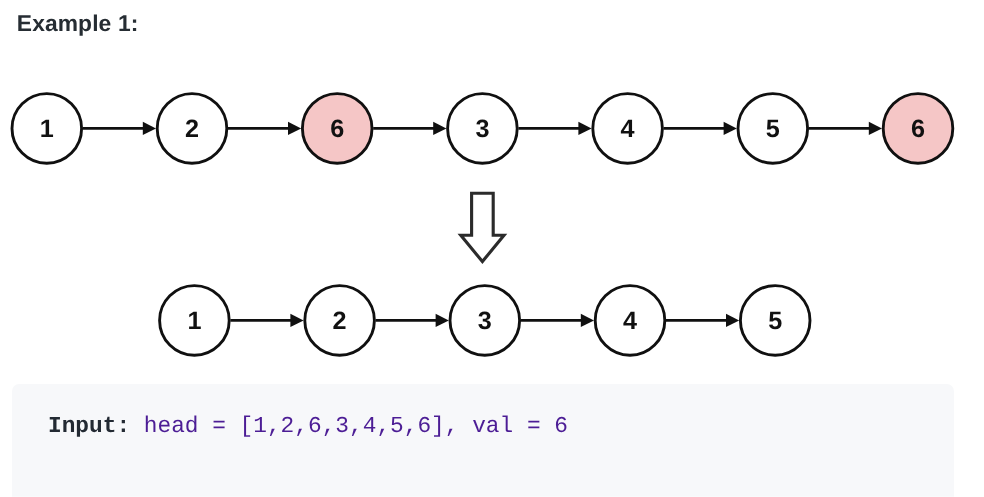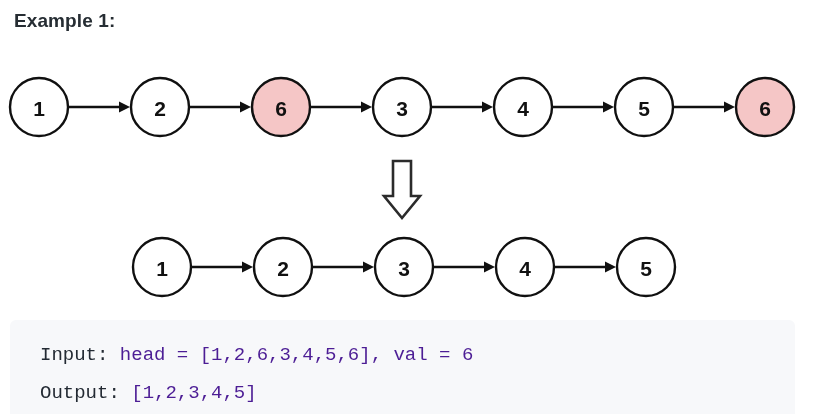--- a/index.html
+++ b/index.html
@@ -83,21 +83,21 @@
     padding: 16px 0 0 30px;
   }
   .code-line {
     font-family: "Liberation Mono", monospace;
     font-size: 19px;
     line-height: 38px;
     color: #2C3440;
     white-space: pre;
   }
   .code-label {
-    font-weight: normal;
+    font-weight: bold;
     color: #232A33;
   }
   .code-value {
     font-weight: normal;
     color: #4c1d95;
   }
 </style>
 </head>
 <body>
 
@@ -155,14 +155,13 @@
         <text x="646" y="268" class="node-label">5</text>
       </g>
     <g>
       <polygon class="big-arrow" points="393,161 411,161 411,196 420,196 402,218 384,196 393,196"></polygon>
     </g>
   </svg>
 </div>
 
 <div id="example-block">
   <div class="code-line"><span class="code-label">Input:</span><span class="code-value"> head = [1,2,6,3,4,5,6], val = 6</span></div>
-  <div class="code-line"><span class="code-label">Output:</span><span class="code-value"> [1,2,3,4,5]</span></div>
 </div>
 
 </body></html>

